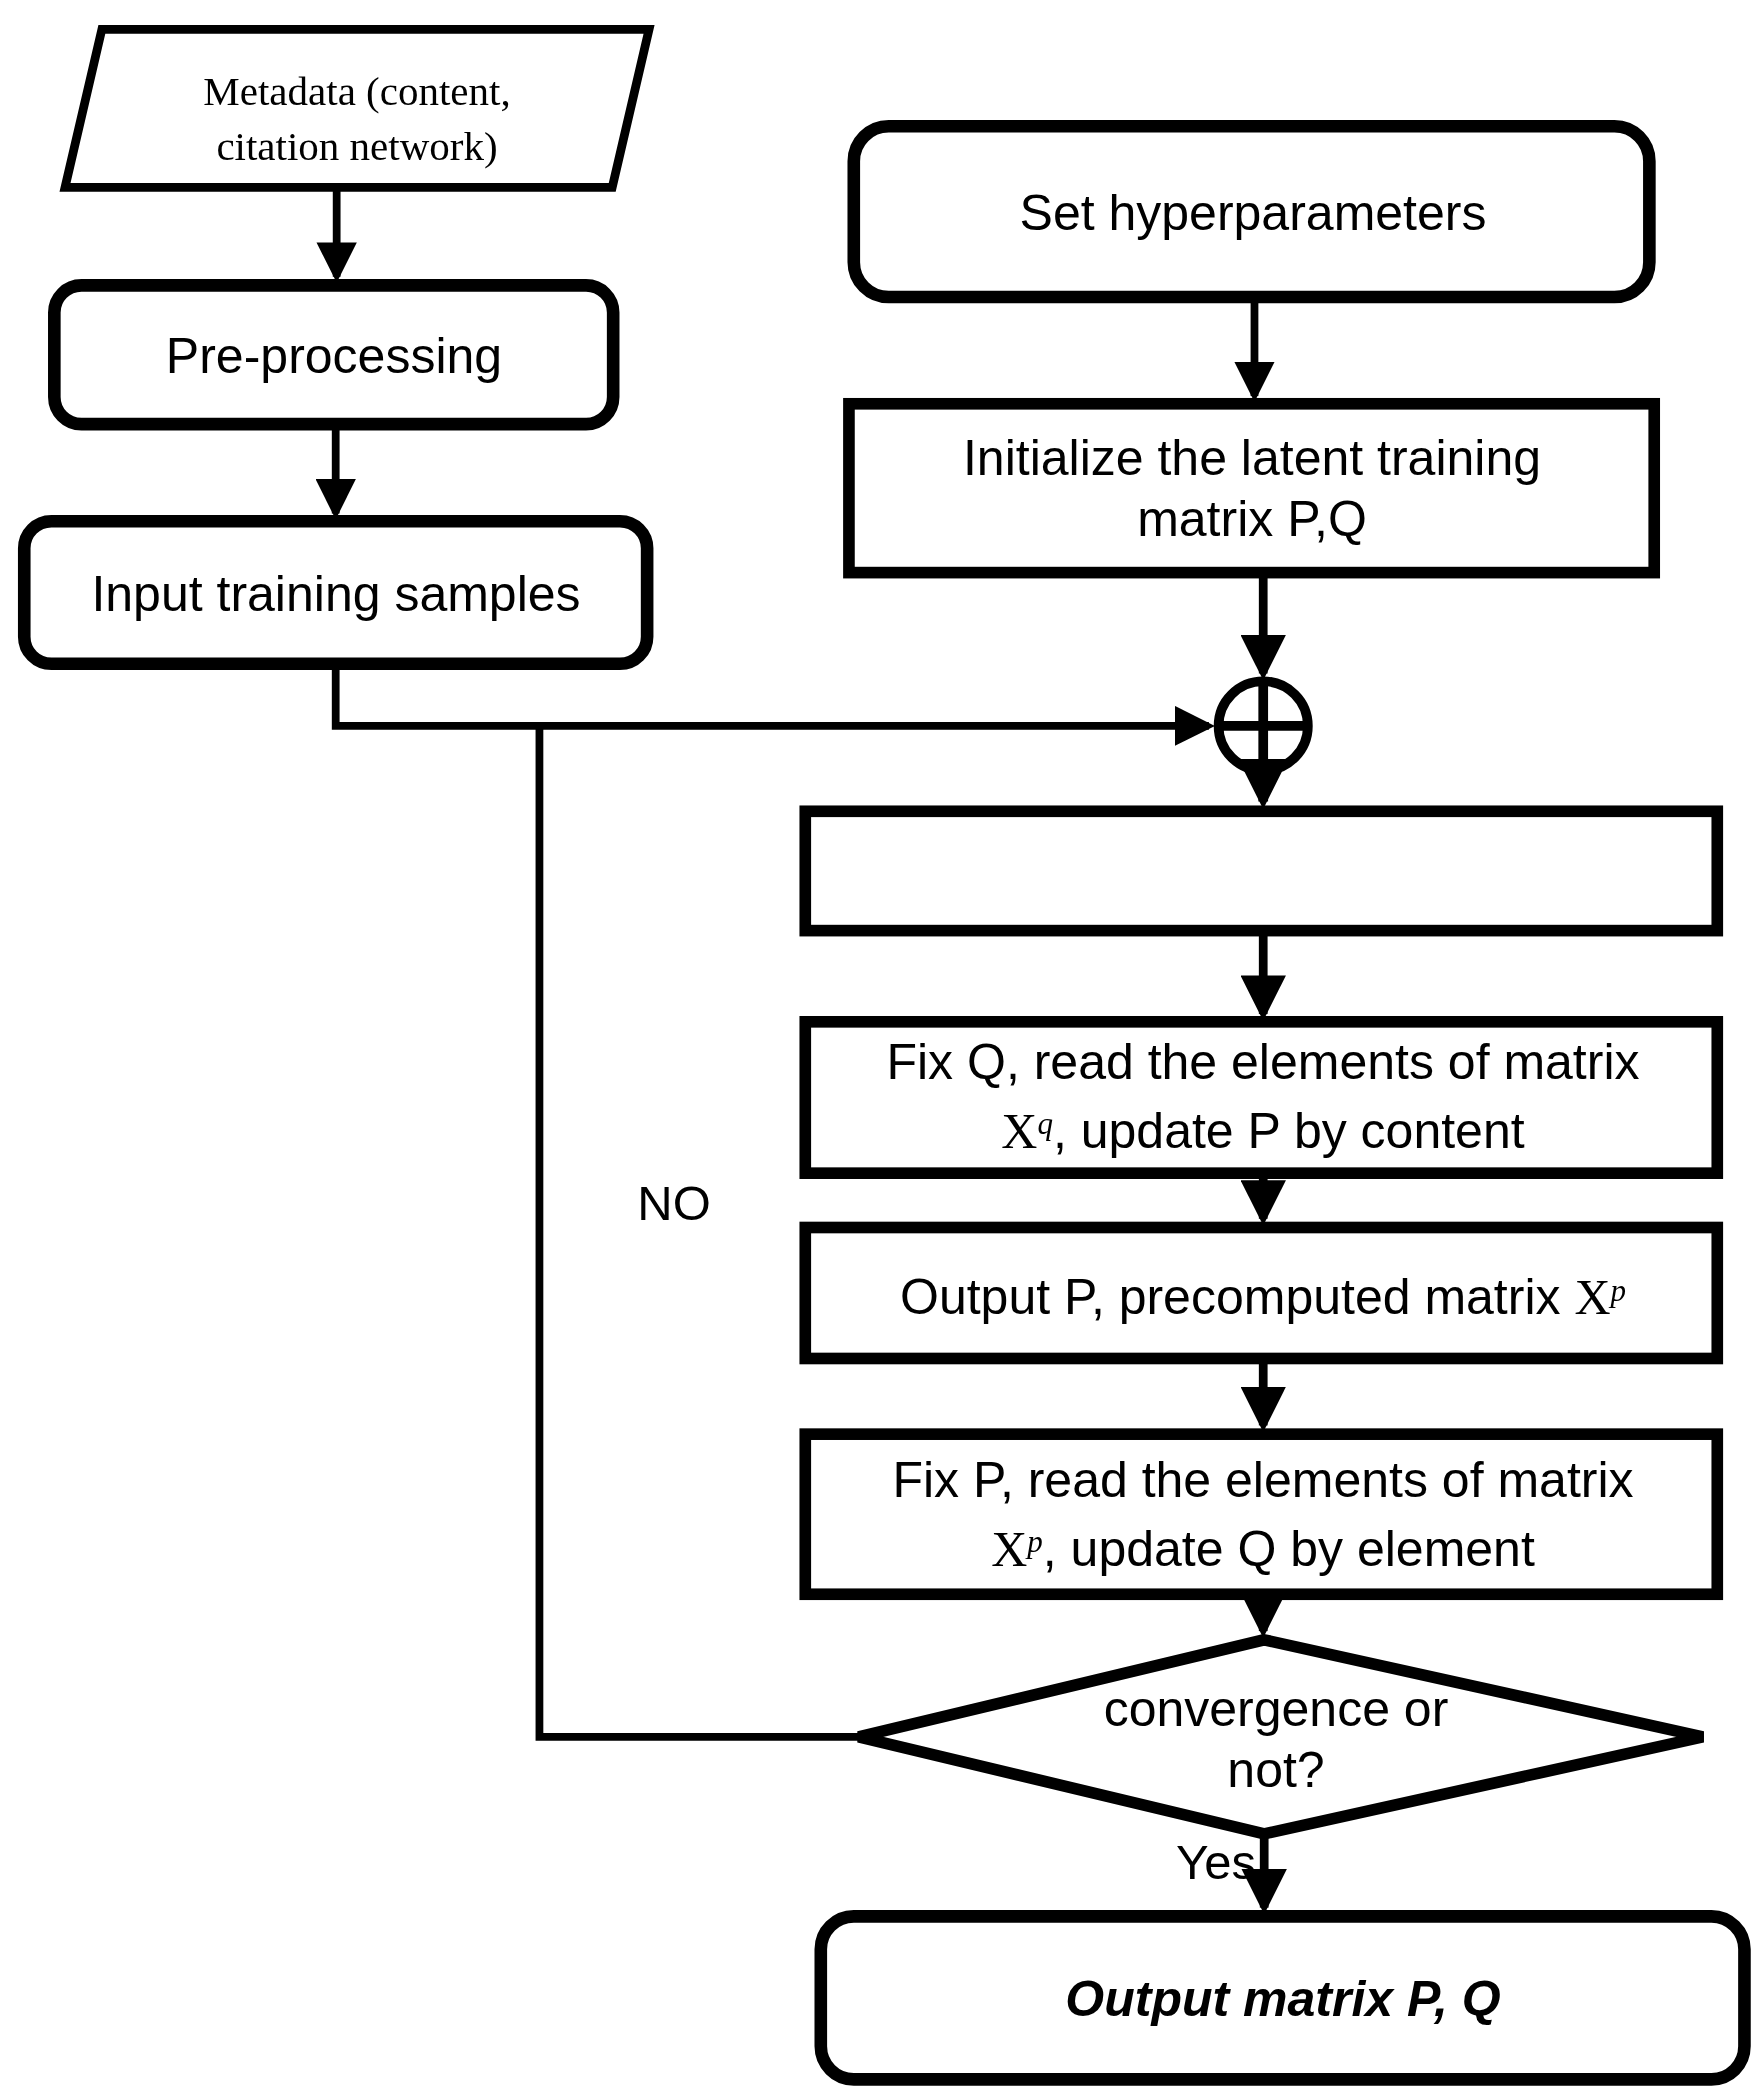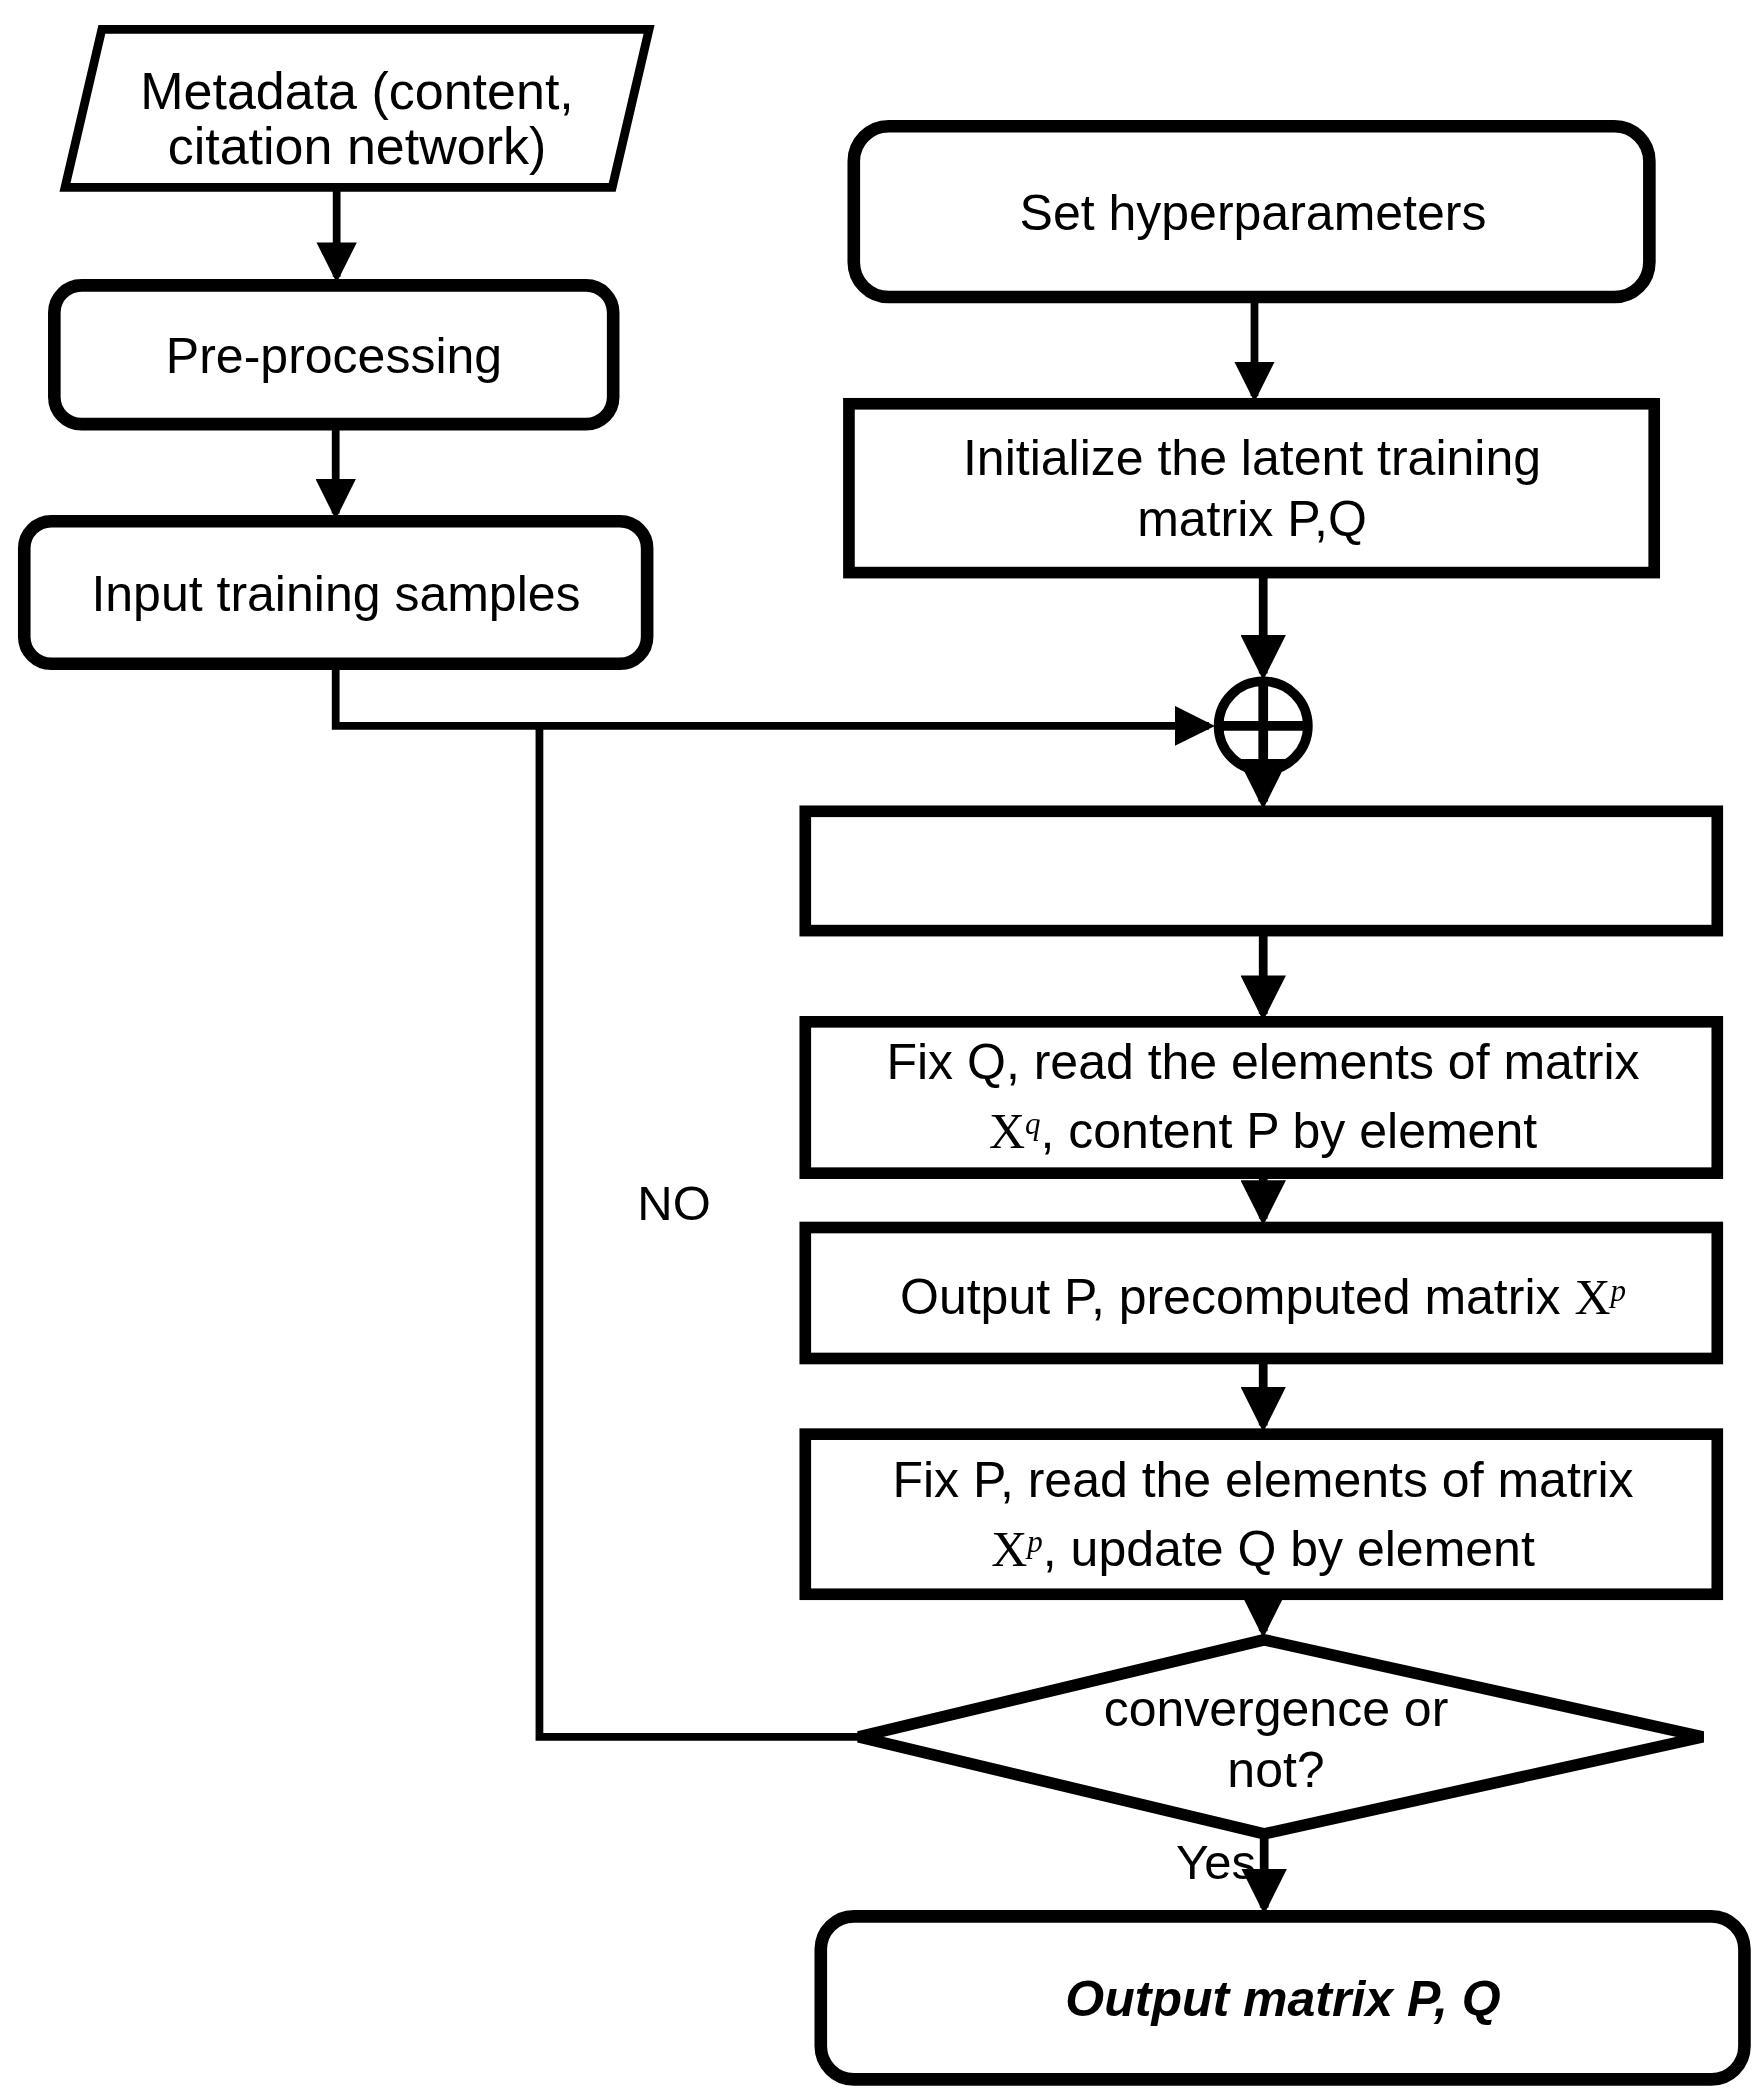--- a/index.html
+++ b/index.html
@@ -14,21 +14,21 @@
   .canvas svg{position:absolute;left:0;top:0;}
   .lbl{
     position:absolute;
     transform:translate(-50%,-50%);
     text-align:center;
     white-space:nowrap;
     font-size:50px;
     line-height:61px;
     color:#000;
   }
-  .lbl.small{font-size:52px;line-height:55px;}
+  .lbl.small{font-size:41px;line-height:55px;font-family:Liberation Serif, serif;}
   .lbl.edge{font-size:49px;}
   .lbl.bold{font-weight:bold;}
   .mvar{font-family:"Liberation Serif",serif;font-style:normal;}
   .msup{
     font-family:"Liberation Serif",serif;
     font-style:italic;
     font-size:0.62em;
     vertical-align:0.45em;
   }
 </style>
@@ -105,21 +105,21 @@
   <div class="lbl" style="left:1253px;top:213px;">Set hyperparameters</div>
 
   <div class="lbl" style="left:1252px;top:489px;">
     <div>Initialize the latent training</div>
     <div>matrix P,Q</div>
   </div>
 
 
   <div class="lbl" style="left:1263px;top:1097px;">
     <div>Fix Q, read the elements of matrix</div>
-    <div><span class="mvar">X</span><span class="msup">q</span><span>, content P by element</span></div>
+    <div><span class="mvar">X</span><span class="msup">q</span><span>, update P by content</span></div>
   </div>
 
   <div class="lbl" style="left:1263px;top:1294px;"><span>Output P, precomputed matrix </span><span class="mvar">X</span><span class="msup">p</span></div>
 
   <div class="lbl" style="left:1263px;top:1515px;">
     <div>Fix P, read the elements of matrix</div>
     <div><span class="mvar">X</span><span class="msup">p</span><span>, update Q by element</span></div>
   </div>
 
   <div class="lbl" style="left:1276px;top:1740px;">

